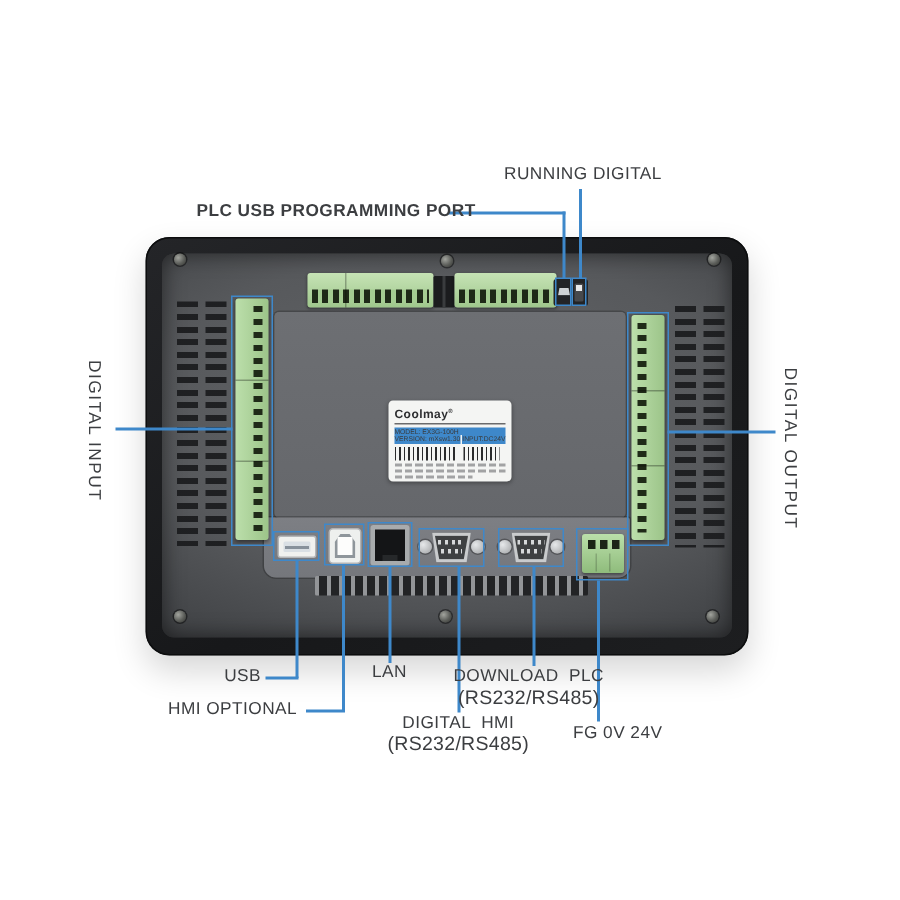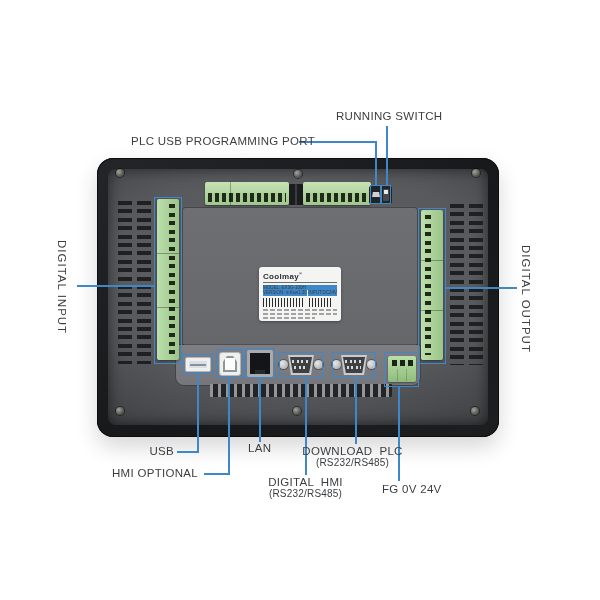--- a/index.html
+++ b/index.html
@@ -92,21 +92,21 @@
   .fg-term .h{position:absolute;top:4px;width:5px;height:6px;background:#1c2416;}
   .fg-term .s1{position:absolute;left:9px;top:13px;bottom:1px;width:1px;background:rgba(0,0,0,0.18);}
   .fg-term .s2{position:absolute;left:18px;top:13px;bottom:1px;width:1px;background:rgba(0,0,0,0.18);}
 
   
   .bx{border:1.5px solid #3e88ca;box-sizing:border-box;}
   .ln{background:#3e88ca;}
 
   
   .lbl{position:absolute;font-size:11.5px;color:#3c3e41;letter-spacing:0.3px;white-space:pre;}
-  .lbl.sub{font-size:10px;letter-spacing:0.2px;}
+  .lbl.sub{font-size:13px;letter-spacing:0.2px;}
   .vert{writing-mode:vertical-rl;letter-spacing:1px;}
   .ctr{text-align:center;}
 </style>
 </head>
 <body>
 
 <div class="stage">
 
   <div class="abs bezel"></div>
   <div class="abs inner-panel"></div>
@@ -221,22 +221,22 @@
   <div class="abs ln" style="left:445px;top:287px;width:72px;height:2px;"></div>
   <div class="abs ln" style="left:197px;top:374px;width:2px;height:78px;"></div>
   <div class="abs ln" style="left:177px;top:451px;width:22px;height:2px;"></div>
   <div class="abs ln" style="left:228px;top:377px;width:2px;height:97px;"></div>
   <div class="abs ln" style="left:204px;top:473px;width:26px;height:2px;"></div>
   <div class="abs ln" style="left:259px;top:378px;width:2px;height:64px;"></div>
   <div class="abs ln" style="left:305px;top:378px;width:2px;height:97px;"></div>
   <div class="abs ln" style="left:355px;top:378px;width:2px;height:66px;"></div>
   <div class="abs ln" style="left:398px;top:387px;width:2px;height:94px;"></div>
 
-  <div class="lbl" style="left:336px;top:110px;">RUNNING SWITCH</div>
-  <div class="lbl" style="left:131px;top:135px;">PLC USB PROGRAMMING PORT</div>
+  <div class="lbl" style="left:336px;top:110px;">RUNNING DIGITAL</div>
+  <div class="lbl" style="left:131px;top:135px;font-weight:bold;">PLC USB PROGRAMMING PORT</div>
   <div class="lbl vert" style="left:56px;top:240px;height:110px;">DIGITAL INPUT</div>
   <div class="lbl vert" style="left:520px;top:245px;height:120px;">DIGITAL OUTPUT</div>
   <div class="lbl" style="left:130px;top:445px;width:44px;text-align:right;">USB</div>
   <div class="lbl" style="left:112px;top:467px;">HMI OPTIONAL</div>
   <div class="lbl" style="left:248px;top:442px;">LAN</div>
   <div class="lbl ctr" style="left:253px;top:476px;width:105px;">DIGITAL  HMI</div>
   <div class="lbl sub ctr" style="left:253px;top:488px;width:105px;">(RS232/RS485)</div>
   <div class="lbl ctr" style="left:300px;top:445px;width:105px;">DOWNLOAD  PLC</div>
   <div class="lbl sub ctr" style="left:300px;top:457px;width:105px;">(RS232/RS485)</div>
   <div class="lbl" style="left:382px;top:483px;">FG 0V 24V</div>

